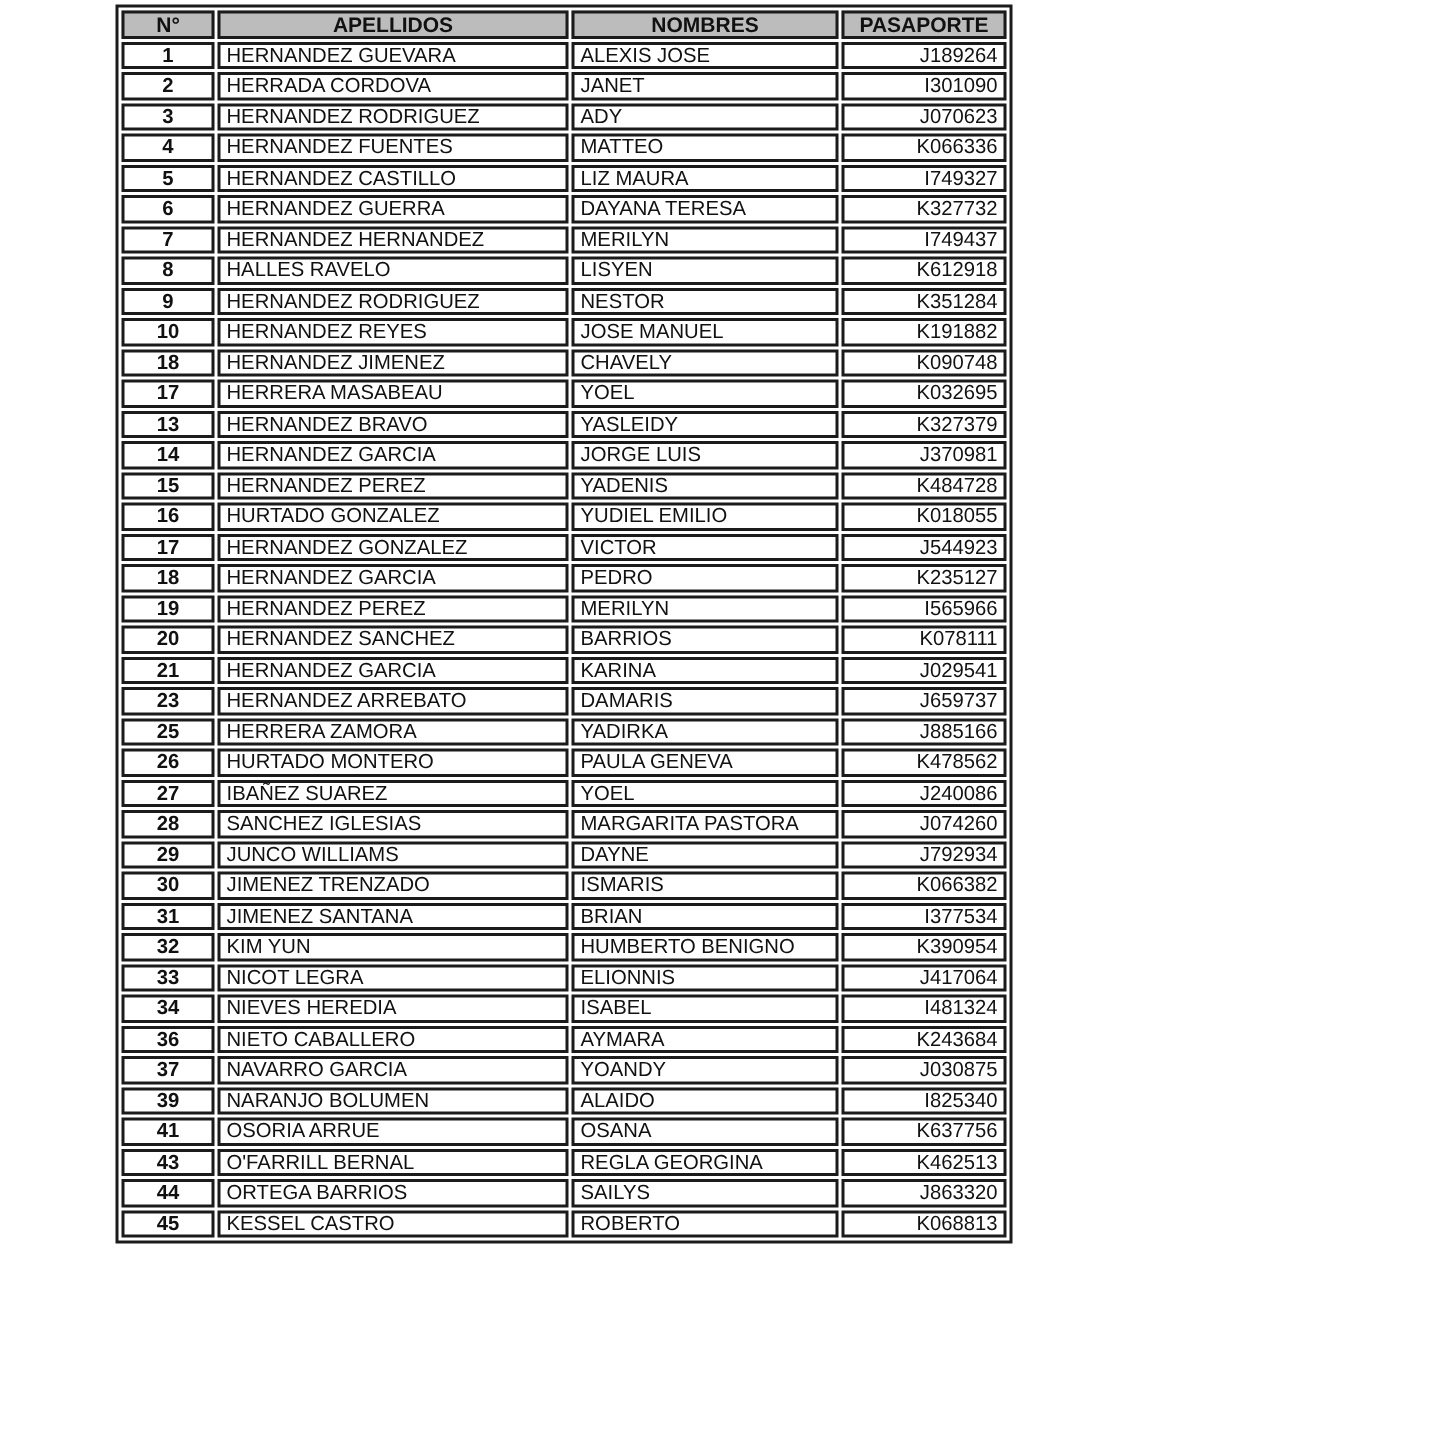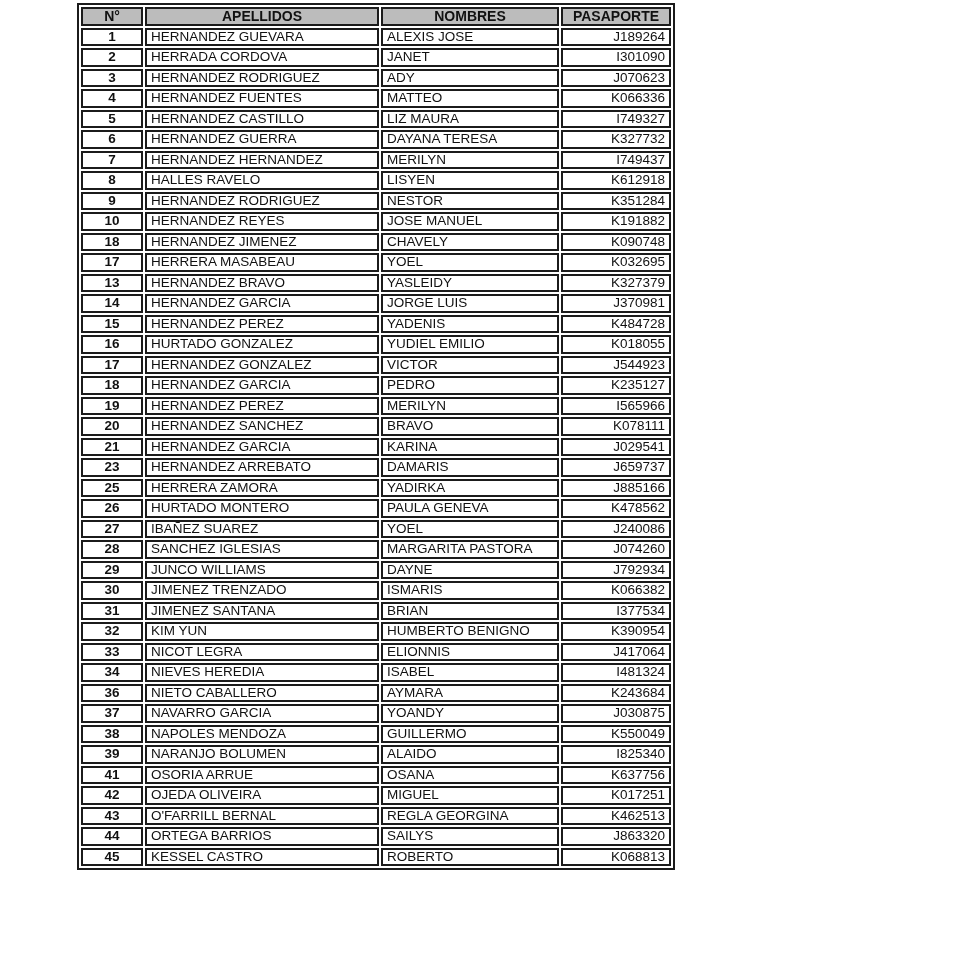--- a/index.html
+++ b/index.html
@@ -185,21 +185,21 @@
         </tr>
         <tr>
           <td class="c-n">19</td>
           <td class="c-apellidos">HERNANDEZ PEREZ</td>
           <td class="c-nombres">MERILYN</td>
           <td class="c-pasaporte">I565966</td>
         </tr>
         <tr>
           <td class="c-n">20</td>
           <td class="c-apellidos">HERNANDEZ SANCHEZ</td>
-          <td class="c-nombres">BRAVO</td>
+          <td class="c-nombres">BARRIOS</td>
           <td class="c-pasaporte">K078111</td>
         </tr>
         <tr>
           <td class="c-n">21</td>
           <td class="c-apellidos">HERNANDEZ GARCIA</td>
           <td class="c-nombres">KARINA</td>
           <td class="c-pasaporte">J029541</td>
         </tr>
         <tr>
           <td class="c-n">23</td>
@@ -273,42 +273,30 @@
           <td class="c-nombres">AYMARA</td>
           <td class="c-pasaporte">K243684</td>
         </tr>
         <tr>
           <td class="c-n">37</td>
           <td class="c-apellidos">NAVARRO GARCIA</td>
           <td class="c-nombres">YOANDY</td>
           <td class="c-pasaporte">J030875</td>
         </tr>
         <tr>
-          <td class="c-n">38</td>
-          <td class="c-apellidos">NAPOLES MENDOZA</td>
-          <td class="c-nombres">GUILLERMO</td>
-          <td class="c-pasaporte">K550049</td>
-        </tr>
-        <tr>
           <td class="c-n">39</td>
           <td class="c-apellidos">NARANJO BOLUMEN</td>
           <td class="c-nombres">ALAIDO</td>
           <td class="c-pasaporte">I825340</td>
         </tr>
         <tr>
           <td class="c-n">41</td>
           <td class="c-apellidos">OSORIA ARRUE</td>
           <td class="c-nombres">OSANA</td>
           <td class="c-pasaporte">K637756</td>
-        </tr>
-        <tr>
-          <td class="c-n">42</td>
-          <td class="c-apellidos">OJEDA OLIVEIRA</td>
-          <td class="c-nombres">MIGUEL</td>
-          <td class="c-pasaporte">K017251</td>
         </tr>
         <tr>
           <td class="c-n">43</td>
           <td class="c-apellidos">O'FARRILL BERNAL</td>
           <td class="c-nombres">REGLA GEORGINA</td>
           <td class="c-pasaporte">K462513</td>
         </tr>
         <tr>
           <td class="c-n">44</td>
           <td class="c-apellidos">ORTEGA BARRIOS</td>

